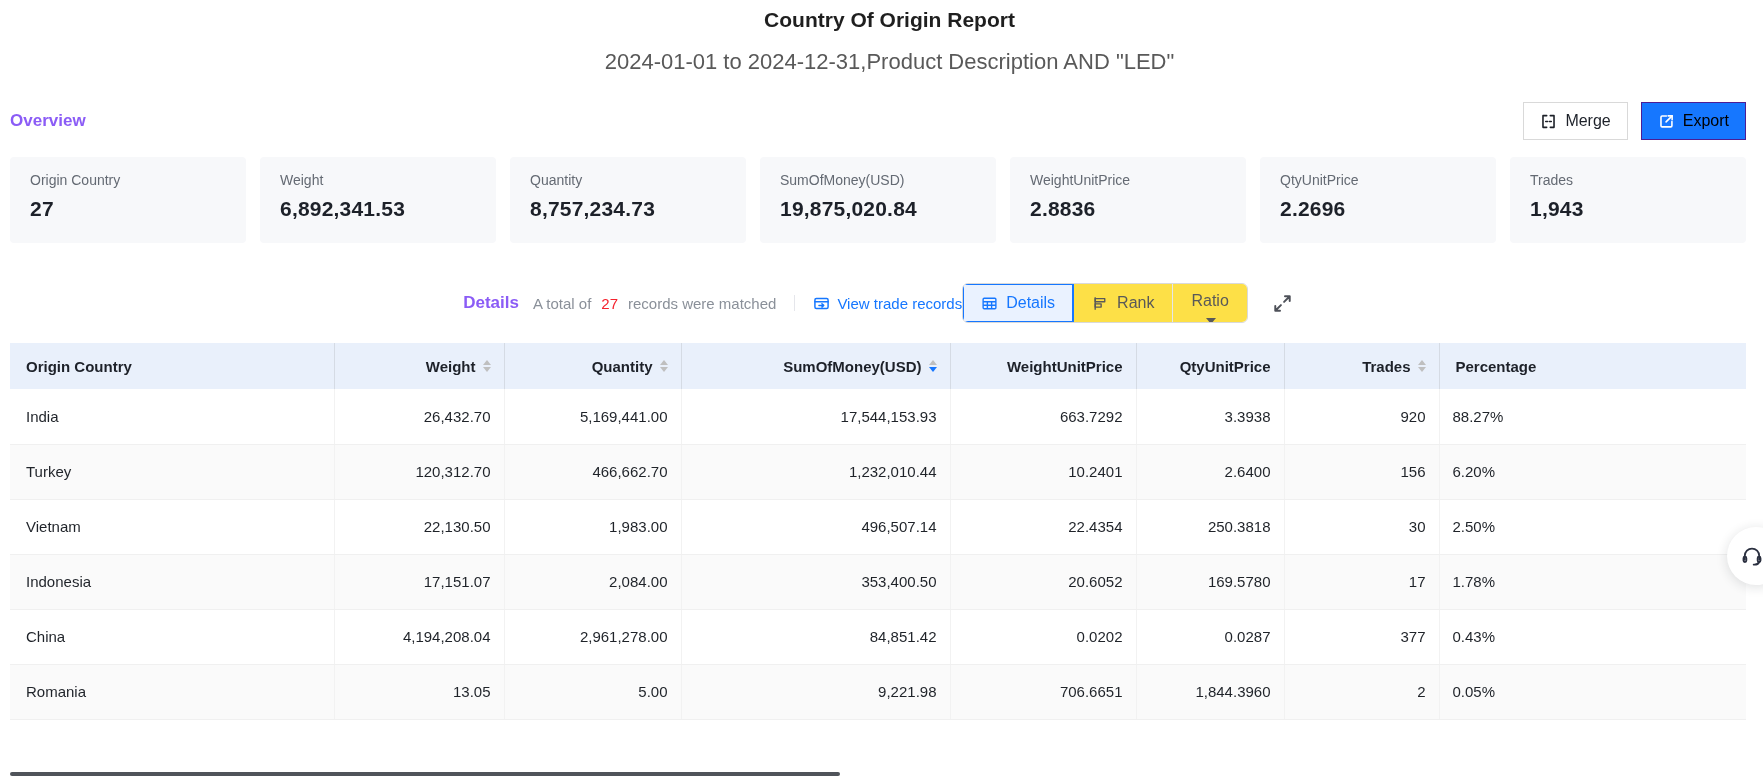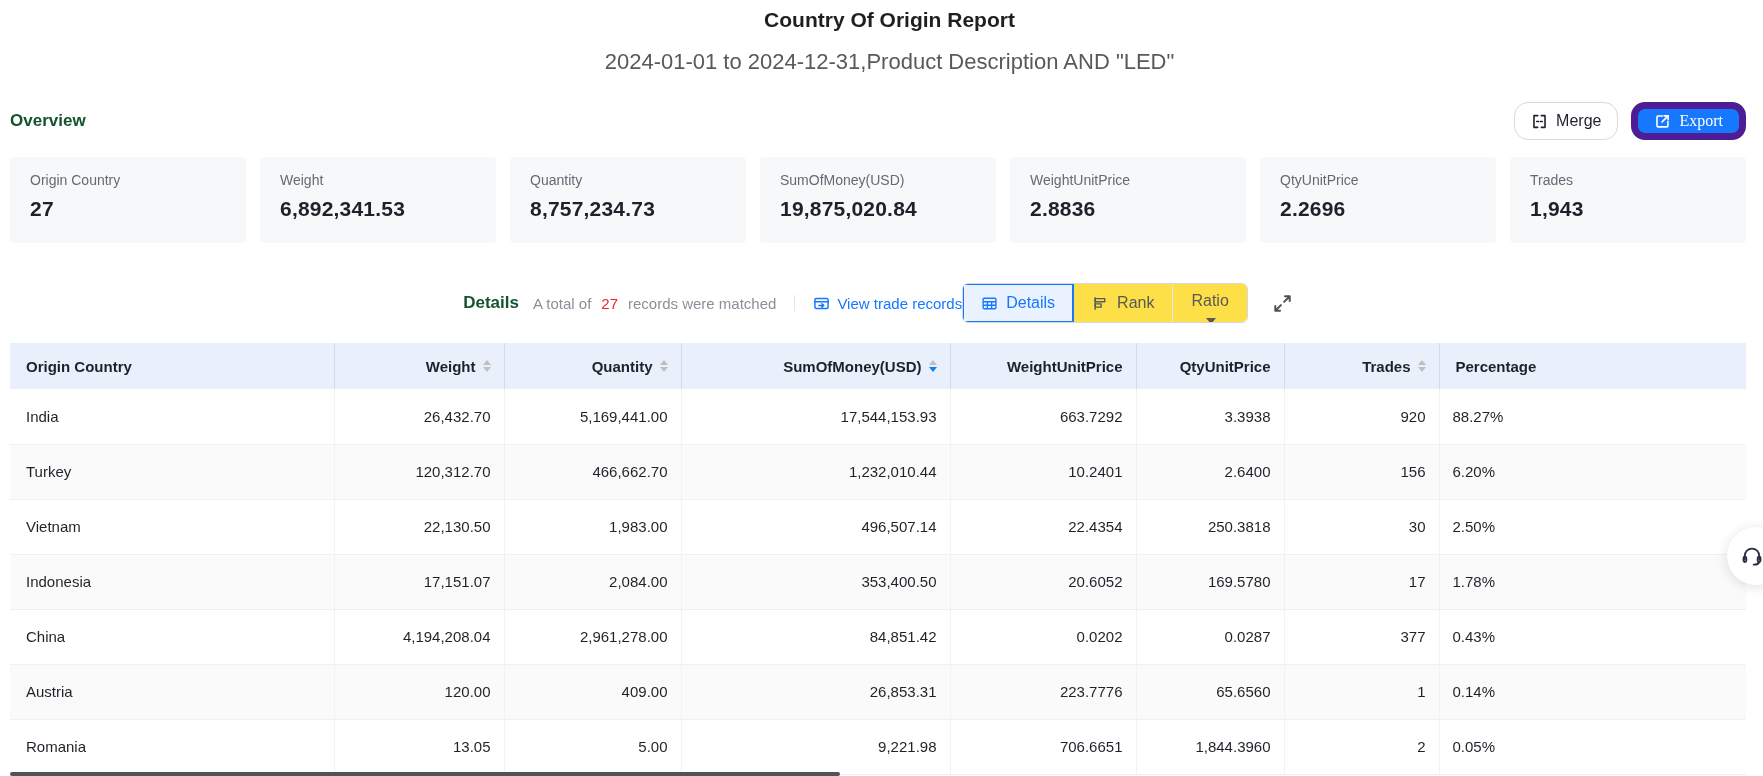--- a/index.html
+++ b/index.html
@@ -8,26 +8,26 @@
     position:relative; width:1763px; height:776px; overflow:hidden;
     font-family:"Liberation Sans", sans-serif; color:#1d2129; background:#fff;
   }
   
   .report-header { text-align:center; padding-top:6px;padding-left:16px; }
   .report-title { font-size:21px; font-weight:600; color:#1f1f1f; line-height:28px; }
   .report-subtitle { margin-top:15px; font-size:22px; color:#595959; line-height:26px; font-weight:400; }
 
   
   .overview-bar { margin:27px 17px 0 10px; display:flex; align-items:center; justify-content:space-between; }
-  .section-heading { font-size:17px; font-weight:700; color:#14532d; }
+  .section-heading { font-size:17px; font-weight:700; color:#8b5cf6; }
   .actions { display:flex; gap:13px; }
   .btn { display:inline-flex; align-items:center; gap:8px; height:38px; padding:0 16px;
-         border-radius:14px; font-size:16px; cursor:pointer; font-family:inherit; }
+         border-radius:0; font-size:16px; cursor:pointer; font-family:inherit; }
   .btn-merge { background:#fff; border:1px solid #d9d9d9; color:#1d2129; }
-  .btn-export { background:#1677ff; border:7px solid #4c1d95; color:#ffffff;font-family:Liberation Serif, serif; }
+  .btn-export { background:#1677ff; border:1px solid #4c1d95; color:#000000; }
   .btn svg { flex:0 0 auto; }
 
   
   .cards { margin:17px 17px 0 10px; display:flex; gap:14px; }
   .card { flex:1 1 0; height:86px; background:#f7f8fa; border-radius:4px; padding:15px 20px; }
   .card-label { font-size:14px; color:#646a73; }
   .card-value { margin-top:9px; font-size:21px; font-weight:700; color:#1d2129; letter-spacing:.2px; }
 
   
   .details-bar { margin:40px 17px 0 10px; display:flex; align-items:center; justify-content:center; }
@@ -312,30 +312,20 @@
       <td class="col-country">China</td>
       <td class="num">4,194,208.04</td>
       <td class="num">2,961,278.00</td>
       <td class="num">84,851.42</td>
       <td class="num">0.0202</td>
       <td class="num">0.0287</td>
       <td class="num">377</td>
       <td>0.43%</td>
     </tr>
 
-    <tr>
-      <td class="col-country">Austria</td>
-      <td class="num">120.00</td>
-      <td class="num">409.00</td>
-      <td class="num">26,853.31</td>
-      <td class="num">223.7776</td>
-      <td class="num">65.6560</td>
-      <td class="num">1</td>
-      <td>0.14%</td>
-    </tr>
 
     <tr>
       <td class="col-country">Romania</td>
       <td class="num">13.05</td>
       <td class="num">5.00</td>
       <td class="num">9,221.98</td>
       <td class="num">706.6651</td>
       <td class="num">1,844.3960</td>
       <td class="num">2</td>
       <td>0.05%</td>

